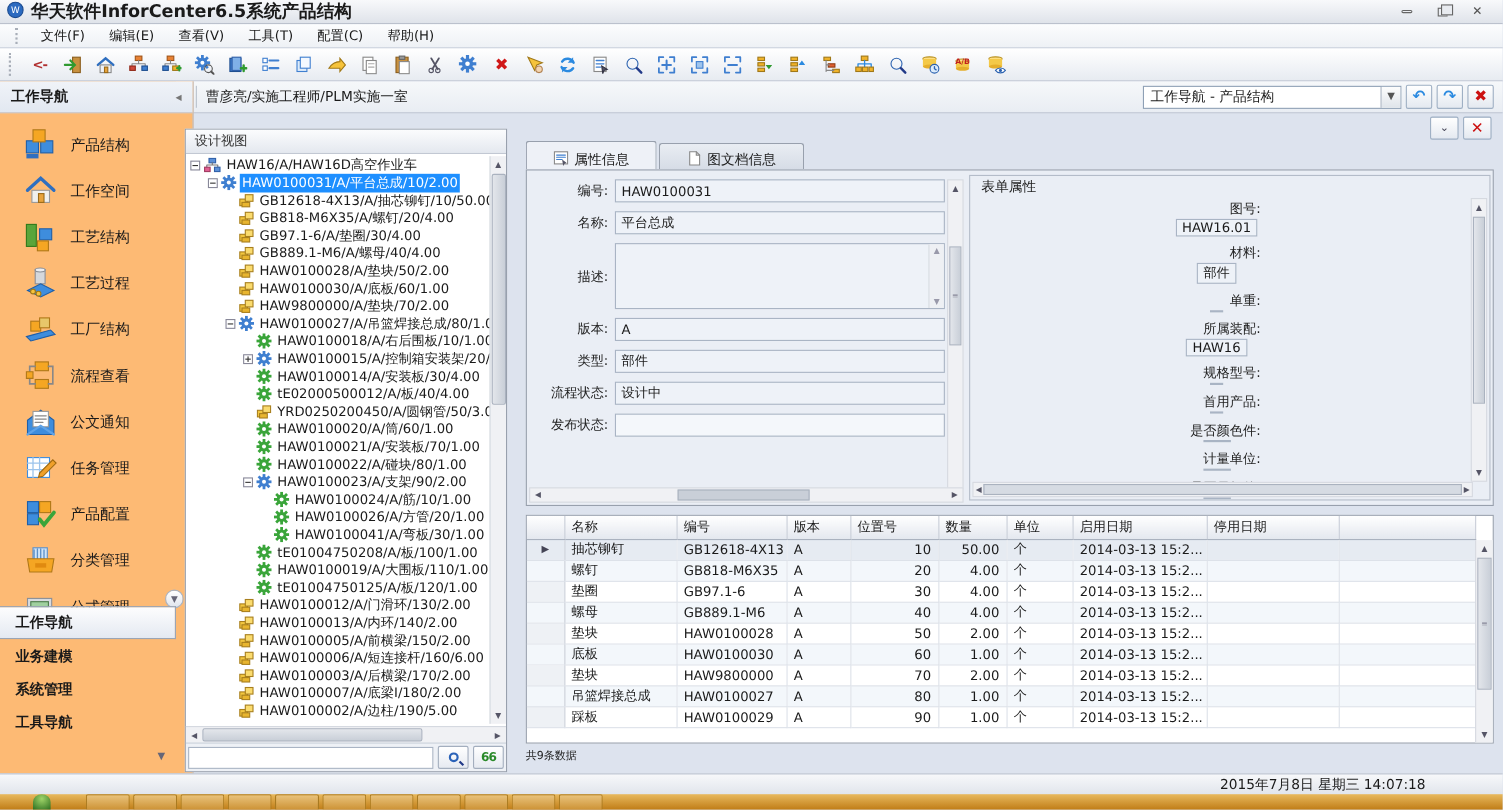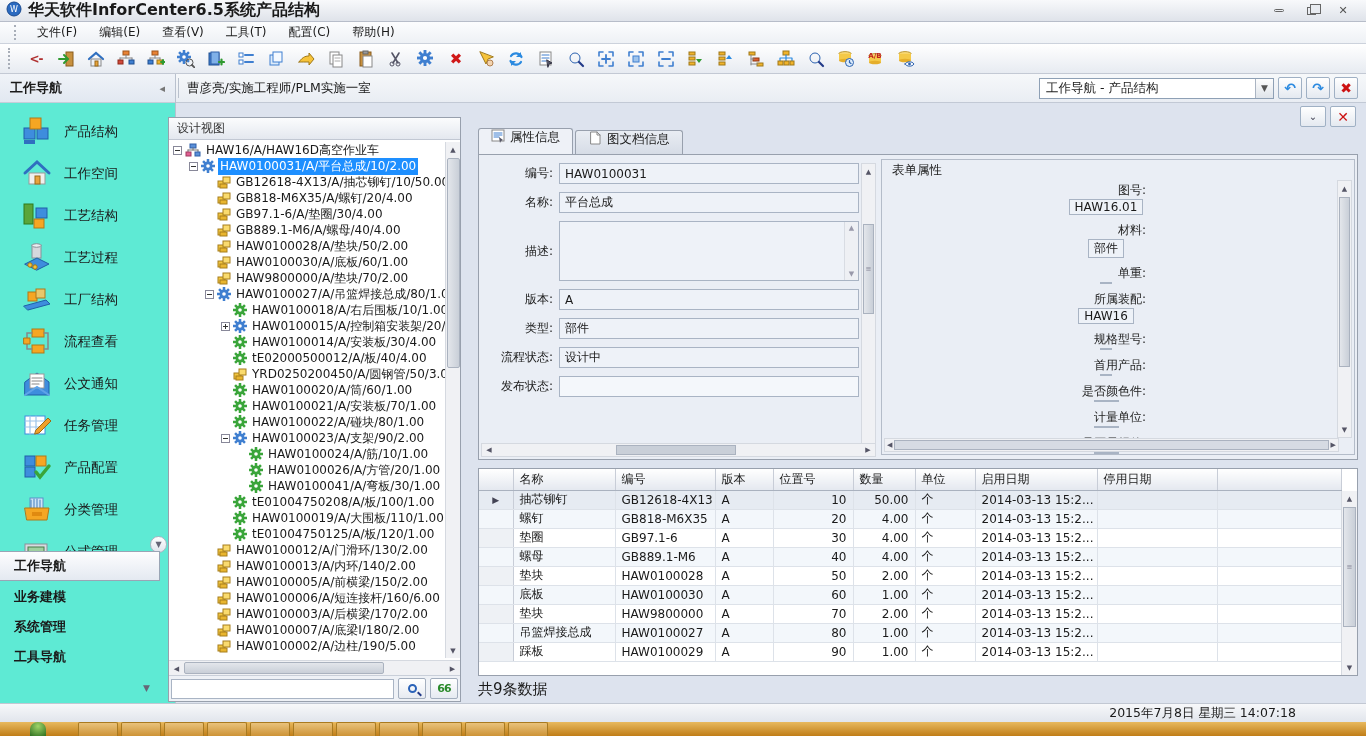--- a/index.html
+++ b/index.html
@@ -36,21 +36,21 @@
   #viewbox{margin-left:auto;width:235px;height:21px;background:#fff;border:1px solid #8ea0b5;
     display:flex;align-items:center;padding-left:6px;font-size:12.5px;}
   #viewbox .dd{margin-left:auto;width:18px;height:19px;background:linear-gradient(#fdfdfd,#dfe4ea);
     border-left:1px solid #aab4c2;display:flex;align-items:center;justify-content:center;color:#555;font-size:9px;}
   .navbtn{width:24px;height:22px;border:1px solid #9fb0c4;background:linear-gradient(#ffffff,#e4e9f0);
     border-radius:2px;display:flex;align-items:center;justify-content:center;margin-left:4px;font-size:14px;}
   .blue{color:#2b8ae0;} .red{color:#cc1111;font-weight:bold;}
   #subrow-btns{left:1296px;top:106px;display:flex;}
   #subrow-btns .navbtn{width:26px;height:21px;}
   
-  #sidebar{left:0;top:74px;width:176px;height:629px;background:#5eead4;border-right:1px solid #b9c1ce;}
+  #sidebar{left:0;top:74px;width:176px;height:629px;background:#fdba74;border-right:1px solid #b9c1ce;}
   #sidebar-header{height:29px;border-bottom:1px solid #c6cdd9;display:flex;align-items:center;
     padding:0 10px;font-weight:bold;font-size:13px;background:linear-gradient(#f0f3f8,#e2e8f1);}
   #sidebar-header .chev{margin-left:auto;color:#777;font-size:11px;}
   #side-items{padding-top:8px;}
   .side-item{height:42px;display:flex;align-items:center;gap:12px;padding-left:22px;cursor:default;}
   .side-item .lbl{font-size:13.5px;}
   .side-more{position:absolute;right:8px;top:462px;width:17px;height:17px;border-radius:50%;
     background:linear-gradient(#fff,#dfe4ec);border:1px solid #aab3c1;color:#667;font-size:8px;
     display:flex;align-items:center;justify-content:center;}
   #side-bottom{position:absolute;left:0;bottom:32px;width:160px;}
@@ -80,21 +80,21 @@
     display:flex;align-items:center;padding:2px;gap:4px;}
   #tree-search input{flex:1;height:20px;border:1px solid #a9b4c4;background:#fff;}
   .sq-btn{width:28px;height:21px;border:1px solid #a3aebe;border-radius:2px;background:linear-gradient(#ffffff,#e6eaf1);
     display:flex;align-items:center;justify-content:center;}
   
   .mag{width:9px;height:9px;border:2px solid #2a62b8;border-radius:50%;position:relative;}
   .mag:after{content:"";position:absolute;left:7px;top:7px;width:5px;height:2px;background:#223a88;transform:rotate(45deg);}
   .glasses{color:#2a8a2a;font-size:11px;font-weight:bold;letter-spacing:-1px;}
   
   #tabs{left:478px;top:130px;display:flex;gap:2px;}
-  .tab{height:24px;padding:0 12px;display:flex;align-items:flex-start;gap:5px;border:1px solid #98a0ad;border-bottom:none;
+  .tab{height:24px;padding:0 24px;display:flex;align-items:flex-end;gap:5px;border:1px solid #98a0ad;border-bottom:none;
     background:linear-gradient(#e9edf3,#d6dce6);border-radius:3px 3px 0 0;font-size:12.5px;}
   .tab.active{background:#eef1f7;height:26px;margin-top:-2px;}
   #props{left:478px;top:154px;width:880px;height:306px;background:#eaeef5;border:1px solid #98a0ad;}
   
   #form-left{position:absolute;left:2px;top:8px;width:378px;height:282px;}
   .frow{display:flex;align-items:center;margin-bottom:8px;}
   .frow .flabel{width:78px;text-align:right;padding-right:6px;flex:none;color:#222;}
   .frow .fctl{flex:1;height:21px;border:1px solid #a9b4c4;background:#eef2f8;padding:0 5px;display:flex;align-items:center;overflow:hidden;}
   .frow .fctl.white{background:#f4f7fb;}
   .ta-wrap{flex:1;height:60px;border:1px solid #a9b4c4;background:#eef2f8;position:relative;}
@@ -125,21 +125,21 @@
     font-weight:normal;text-align:left;padding:0 6px;}
   #grid td{height:19px;border-right:1px solid #dde2e9;border-bottom:1px solid #dde2e9;padding:0 6px;white-space:nowrap;overflow:hidden;}
   #grid tr.alt td{background:#f3f7fb;}
   #grid tr.cur td{background:#e6ebf2;}
   #grid td.gut{background:#eef1f5;border-right:1px solid #c8cdd7;text-align:center;color:#445;font-size:9px;padding:0;}
   #grid th.gut{background:linear-gradient(#ffffff,#e4e8ef);}
   #grid .num{text-align:right;}
   #grid-vscroll{position:absolute;right:0;top:22px;width:16px;height:184px;background:#f0f1f4;border-left:1px solid #d5d9e0;}
   #grid-vscroll .thumb{position:absolute;top:16px;left:1px;width:13px;height:120px;background:linear-gradient(90deg,#e3e6eb,#c9cfd8);border:1px solid #aab2bf;display:flex;align-items:center;justify-content:center;color:#889;font-size:7px;}
   #grid-vscroll .down{position:absolute;bottom:0;width:100%;}
-  #grid-footer{left:478px;top:680px;font-size:15px;}
+  #grid-footer{left:478px;top:680px;font-size:10px;}
   
   #statusbar{left:0;top:703px;width:1366px;height:19px;background:linear-gradient(#f7f8fa,#e1e5ec);
     border-top:1px solid #c2c8d3;display:flex;align-items:center;}
   #statusbar .dt{margin-left:auto;padding-right:70px;font-size:12.5px;}
   #taskbar{left:0;top:722px;width:1366px;height:14px;background:linear-gradient(#e8b95e,#c07d17);display:flex;align-items:flex-start;gap:3px;padding-left:58px;}
   .task-slot{width:40px;height:14px;background:linear-gradient(#e9c27b,#cd9336);border:1px solid #a97a20;border-bottom:none;border-radius:2px 2px 0 0;}
   .task-orb{position:absolute;left:30px;top:722px;width:16px;height:14px;border-radius:50% 50% 0 0;background:radial-gradient(circle at 50% 30%,#9fd468,#2c6e1f);}
 </style>
 </head>
 <body>

